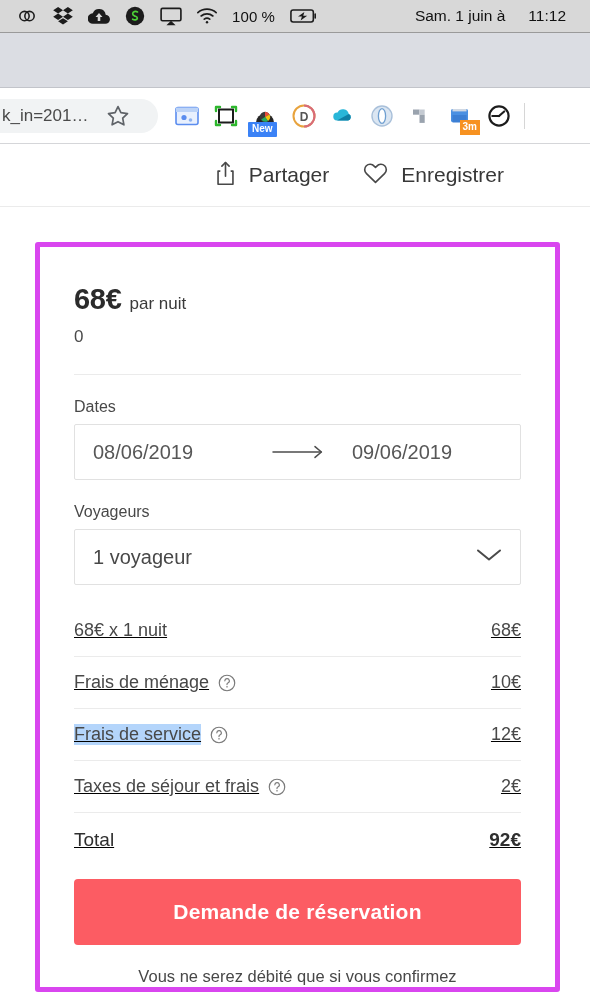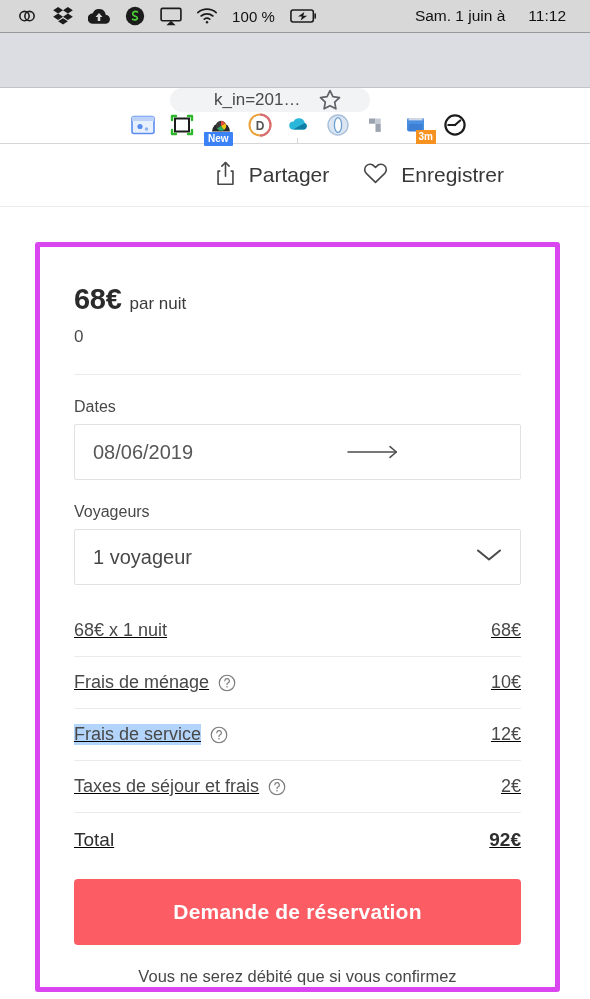--- a/index.html
+++ b/index.html
@@ -43,21 +43,20 @@
     border-bottom: 1px solid #c2c4ca;
   }
   .toolbar {
     height: 56px;
     background: #ffffff;
     display: flex;
     align-items: center;
     padding: 0 8px 0 0;
     border-bottom: 1px solid #d5d6d9;
     gap: 0;
-    flex-direction: column;
   }
   .omnibox {
     display: flex; align-items: center;
     height: 34px;
     background: #f1f3f4;
     border-radius: 17px;
     padding: 0 10px 0 0;
     margin-left: -42px;
     min-width: 200px;
   }
@@ -358,20 +357,21 @@
     <div class="field-group">
       <div class="field-label">Dates</div>
       <div class="field-box">
         <span class="date-val date-out">08/06/2019</span>
         <span class="date-arrow">
           <svg width="52" height="16" viewBox="0 0 52 16" fill="none" stroke="currentColor" stroke-width="1.5">
             <path d="M1 8h48" stroke-linecap="round"></path>
             <path d="M43 2.6 49.4 8 43 13.4" stroke-linecap="round" stroke-linejoin="round"></path>
           </svg>
         </span>
+        <span class="date-val date-in">09/06/2019</span>
       </div>
     </div>
 
     <div class="field-group">
       <div class="field-label">Voyageurs</div>
       <div class="field-box">
         <span class="sel-val">1 voyageur</span>
         <span class="chev">
           <svg width="26" height="16" viewBox="0 0 26 16" fill="none" stroke="currentColor" stroke-width="2" stroke-linecap="round" stroke-linejoin="round">
             <path d="M2 3.5 13 12.5 24 3.5"></path>

